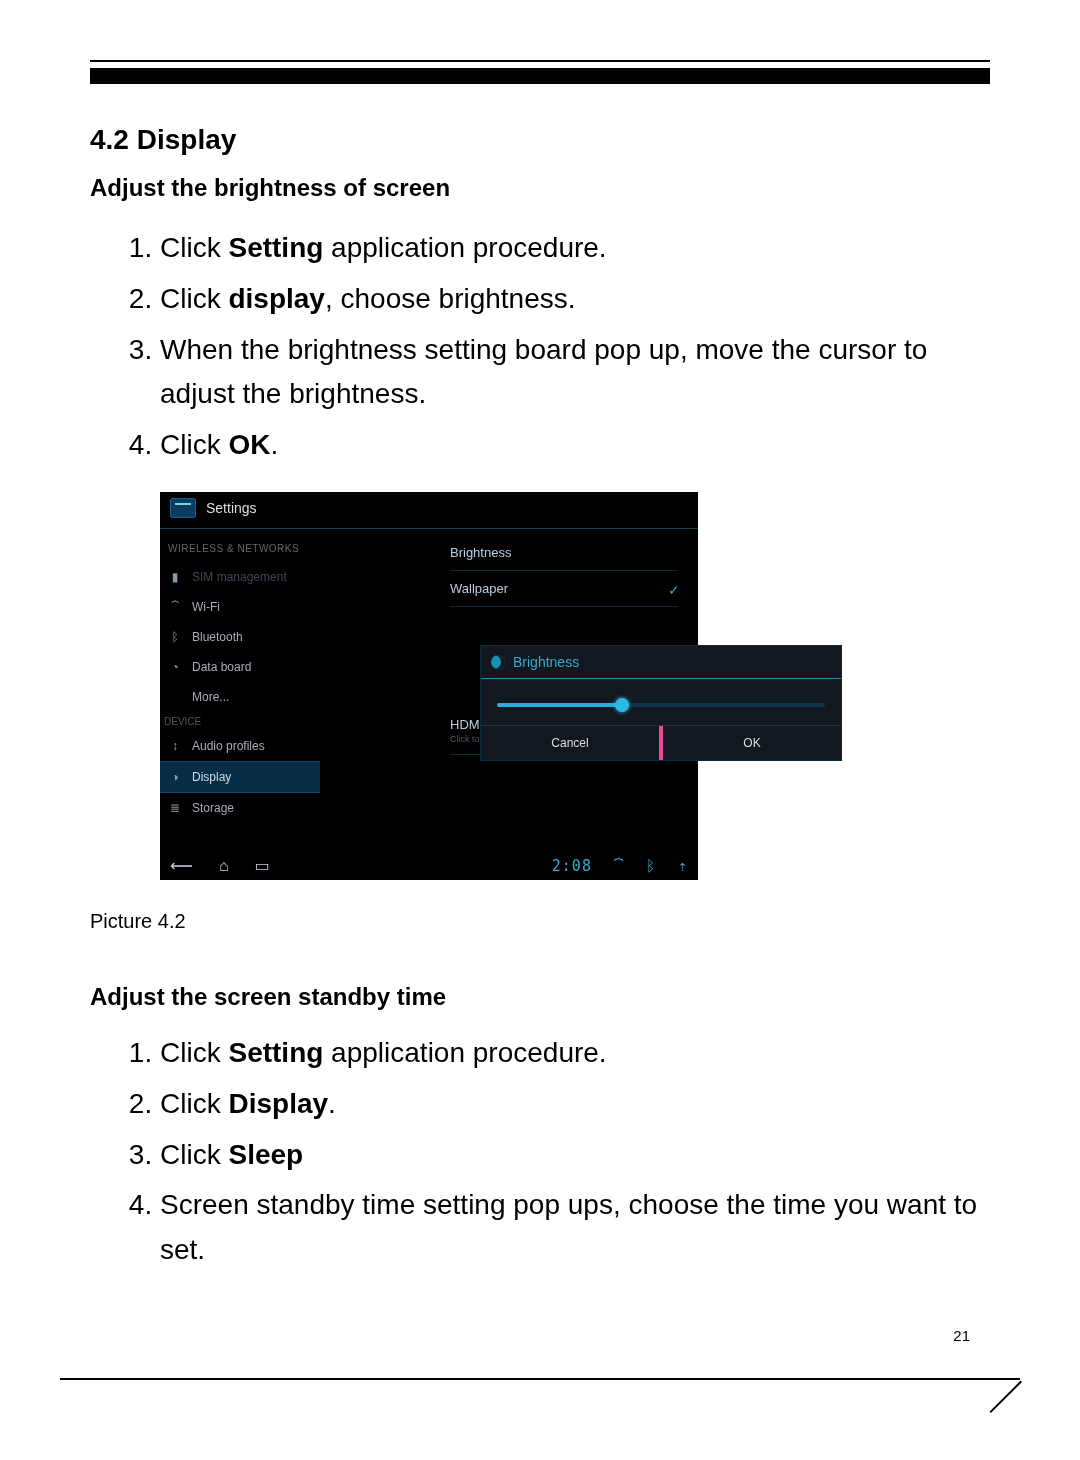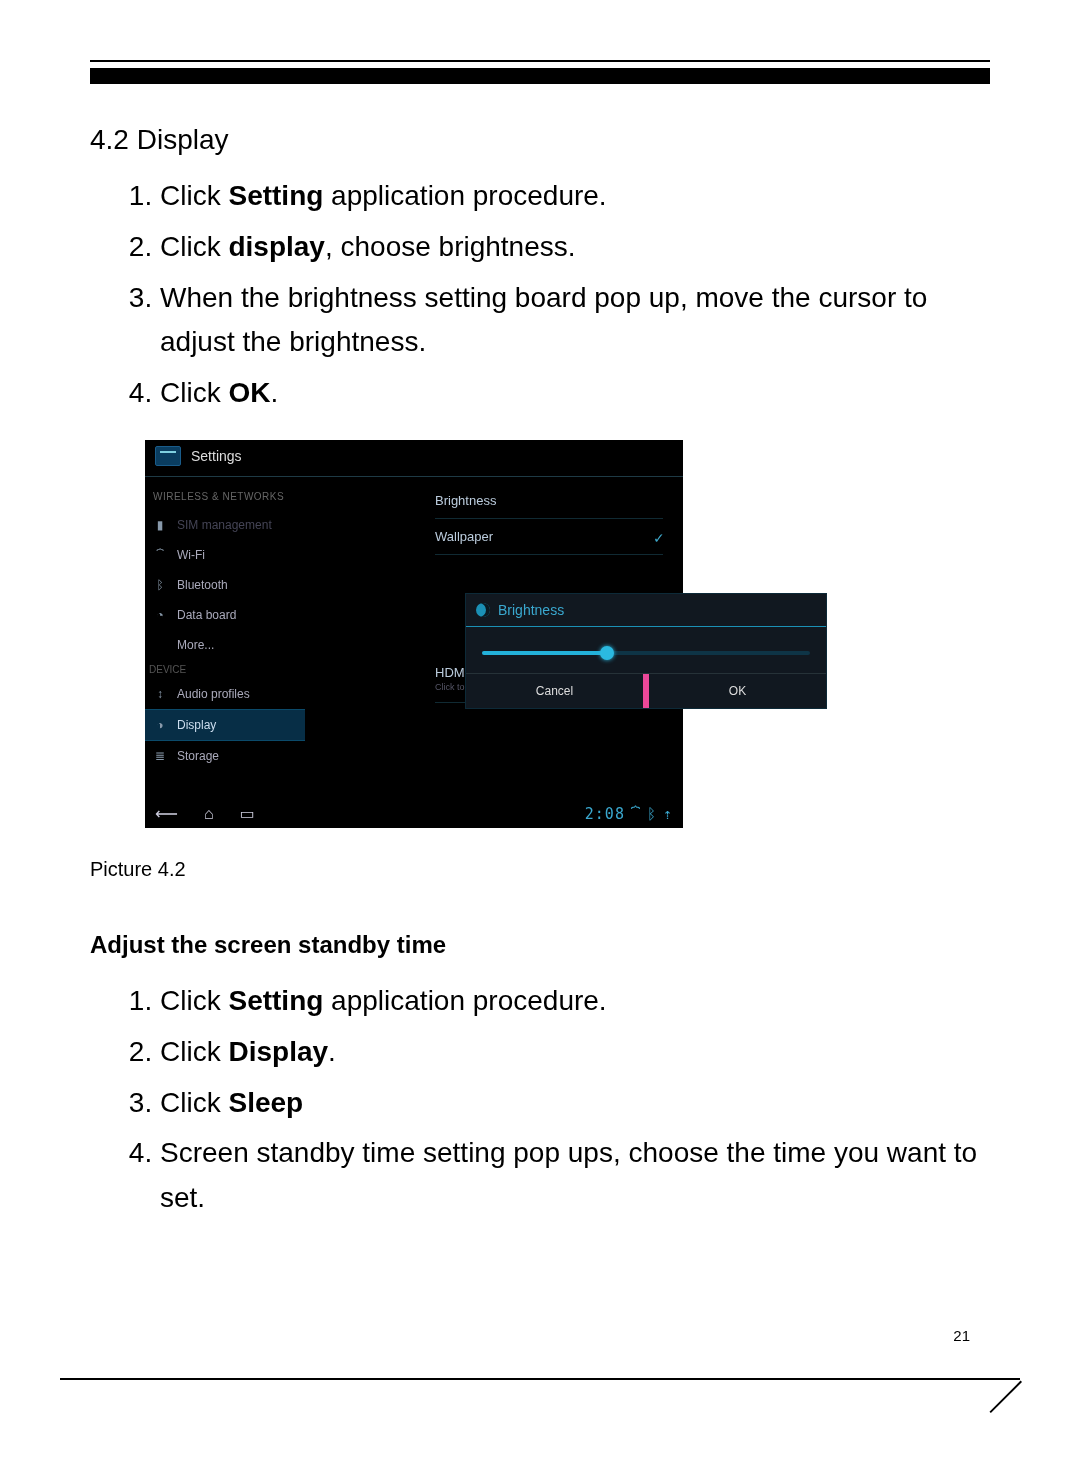--- a/index.html
+++ b/index.html
@@ -1,28 +1,28 @@
 <!DOCTYPE html>
 <html><head>
 <meta charset="utf-8">
 <style>
   html,body{margin:0;padding:0;background:#fff;font-family:Arial,Helvetica,sans-serif;color:#000}
   .page{width:1080px;height:1460px;position:relative;box-sizing:border-box;padding:60px 90px 0 90px}
   .hr-top{border-top:2px solid #000;margin-bottom:6px}
   .hr-black{height:16px;background:#000}
   .content{padding:40px 0 0 0}
-  h2.section-title{font-size:28px;font-weight:normal;margin:0 0 18px 0}
+  h2.section-title{font-size:28px;font-weight:bold;margin:0 0 18px 0}
   .subhead{font-size:24px;font-weight:bold;margin:0 0 24px 0}
   ol.steps{font-size:28px;line-height:1.6;margin:14px 0 24px 0;padding-left:70px}
   ol.steps li{margin:0 0 6px 0}
   .bold{font-weight:bold}
   .caption{text-align:left;font-size:20px;margin:30px 0 50px 0}
   .subhead2{font-size:24px;font-weight:bold;margin:0 0 20px 0}
 
-  .shot{width:538px;height:388px;background:#000;position:relative;margin-left:55px;font-family:Arial,sans-serif}
+  .shot{width:538px;height:388px;background:#000;position:relative;margin-left:70px;font-family:Arial,sans-serif}
   .shot .titlebar{display:flex;align-items:center;gap:10px;padding:6px 10px;color:#ddd;font-size:14px}
   .shot .titlebar .ico{width:24px;height:18px;background:linear-gradient(#0a3d60,#0a3d60);border:1px solid #1a5c8a;border-radius:2px;position:relative}
   .shot .titlebar .ico::after{content:"";position:absolute;left:4px;right:4px;top:4px;height:2px;background:#7fd0e0}
   .shot .divider-line{height:1px;background:#1e3a45;margin-top:4px}
   .shot .body{display:flex;height:320px}
   .sidebar{width:160px;color:#9aa;font-size:12px}
   .sidebar .head{color:#666;font-size:10px;letter-spacing:.5px;padding:14px 8px 8px 8px}
   .sidebar .item{display:flex;align-items:center;gap:10px;padding:8px 8px 8px 8px;color:#aab}
   .sidebar .item .ic{width:14px;height:14px;display:inline-flex;align-items:center;justify-content:center;color:#89a;font-size:12px}
   .sidebar .item.dim{color:#445}
@@ -37,41 +37,42 @@
 
   .dialog{position:absolute;left:160px;top:116px;width:360px;background:#111820;border:1px solid #0d2a38}
   .dialog .dtitle{display:flex;align-items:center;gap:8px;color:#3aa8cf;font-size:14px;padding:8px 10px;border-bottom:1.5px solid #1b90b5}
   .dialog .dtitle .dico{width:14px;height:14px;border-radius:50%;background:#1b90b5;box-shadow:inset -4px 0 0 #0a1a22}
   .dialog .slider-wrap{padding:24px 16px 18px 16px}
   .slider{position:relative;height:4px;background:#0e3446;border-radius:2px}
   .slider .fill{position:absolute;left:0;top:0;bottom:0;width:38%;background:#23b1da;border-radius:2px}
   .slider .thumb{position:absolute;left:38%;top:50%;transform:translate(-50%,-50%);width:14px;height:14px;border-radius:50%;background:#2bb9e0;box-shadow:0 0 4px #2bb9e0}
   .dialog .btns{display:flex;border-top:1px solid #263238}
   .dialog .btns .btn{flex:1;text-align:center;color:#ddd;font-size:12px;padding:10px 0}
-  .dialog .btns .btn:first-child{border-right:6px solid #ec4899}
+  .dialog .btns .btn:first-child{border-right:4px solid #ec4899}
 
   .navbar{position:absolute;left:0;right:0;bottom:0;height:28px;background:#000;display:flex;align-items:center;justify-content:space-between;padding:0 10px;color:#3aa8cf;font-size:15px}
   .navbar .left{display:flex;gap:26px;align-items:center;color:#ccd}
   .navbar .left span{font-size:16px}
-  .navbar .right{display:flex;align-items:center;gap:6px;font-family:monospace;letter-spacing:1px}
+  .navbar .right{display:flex;align-items:center;gap:22px;font-family:monospace;letter-spacing:1px}
 
   .page-number{position:absolute;right:110px;bottom:116px;font-size:15px}
   .foot-line{position:absolute;left:60px;right:60px;bottom:80px;height:2px;background:#000}
   .foot-diag{position:absolute;right:60px;bottom:60px;width:40px;height:40px}
   .foot-diag::after{content:"";position:absolute;right:-2px;bottom:18px;width:44px;height:2px;background:#000;transform:rotate(-45deg);transform-origin:right bottom}
 </style>
 </head>
 <body>
 
 <div class="page">
   <div class="hr-top"></div>
   <div class="hr-black"></div>
 
   <div class="content">
     <h2 class="section-title">4.2 Display</h2>
+    <div class="subhead">Adjust the brightness of screen</div>
 
     <ol class="steps">
       <li><span>Click </span><span class="bold">Setting</span><span> application procedure.</span></li>
       <li><span>Click </span><span class="bold">display</span><span>, choose brightness.</span></li>
       <li>When the brightness setting board pop up, move the cursor to adjust the brightness.</li>
       <li><span>Click </span><span class="bold">OK</span><span>.</span></li>
     </ol>
 
     <div class="shot">
       <div class="titlebar">

